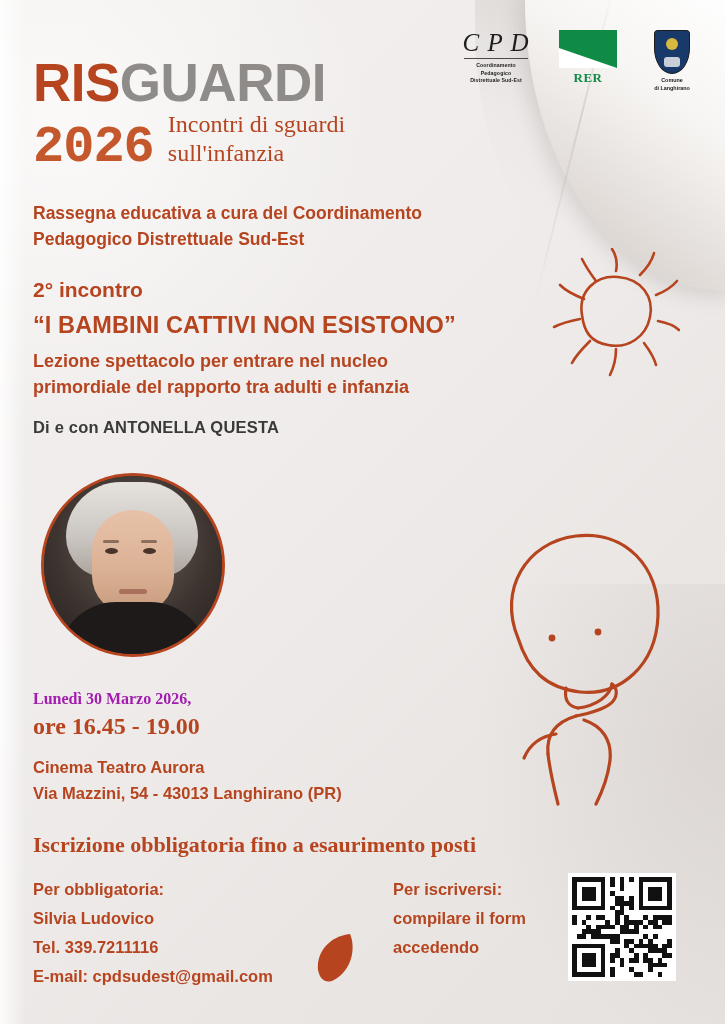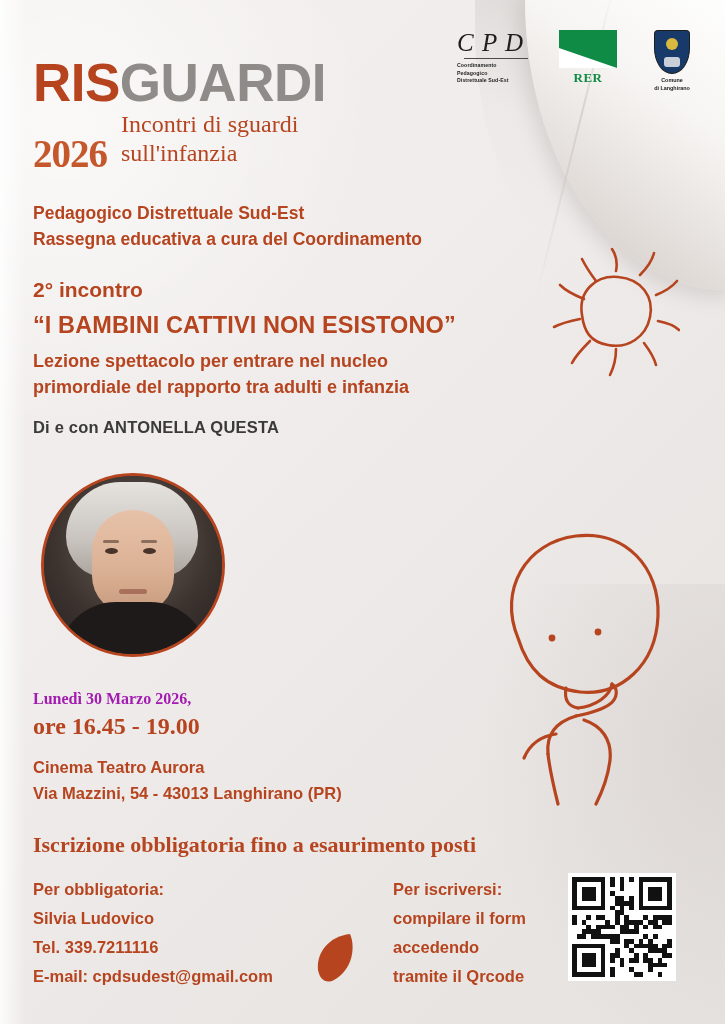--- a/index.html
+++ b/index.html
@@ -86,20 +86,21 @@
   .logos {
     position: absolute;
     top: 30px;
     right: 22px;
     display: flex;
     align-items: flex-start;
     gap: 22px;
   }
   .logo-cpd {
     width: 78px;
+    text-align: center;
     color: #2b2b2b;
   }
   .logo-cpd .cpd-mark {
     font-family: "Liberation Serif", serif;
     font-style: italic;
     font-size: 25px;
     letter-spacing: 1px;
     line-height: 1;
     color: #1d1d1d;
   }
@@ -205,23 +206,23 @@
   .title-main .tail {
     color: #8f8b89;
   }
   .title-row2 {
     display: flex;
     align-items: flex-end;
     gap: 14px;
     margin-top: 2px;
   }
   .title-year {
-    font-family: Liberation Serif, serif;
-    font-weight: bold;
-    font-size: 39px;
+    font-family: Liberation Mono, monospace;
+    font-weight: bold;
+    font-size: 52px;
     line-height: 0.95;
     color: #c4582c;
     letter-spacing: -1px;
   }
   .title-sub {
     font-family: "Liberation Serif", serif;
     font-size: 24px;
     line-height: 1.2;
     color: #b6441f;
     padding-bottom: 4px;
@@ -498,22 +499,22 @@
     <div class="title-row2">
       <div class="title-year">2026</div>
       <div class="title-sub">
         <div>Incontri di sguardi</div>
         <div>sull'infanzia</div>
       </div>
     </div>
   </div>
 
   <div class="rassegna">
+    <div>Rassegna educativa a cura del Coordinamento</div>
     <div>Pedagogico Distrettuale Sud-Est</div>
-    <div>Rassegna educativa a cura del Coordinamento</div>
   </div>
 
   <div class="incontro">
     <div class="incontro-n">2° incontro</div>
     <div class="incontro-title">“I BAMBINI CATTIVI NON ESISTONO”</div>
     <div class="incontro-desc">
       <div>Lezione spettacolo per entrare nel nucleo</div>
       <div>primordiale del rapporto tra adulti e infanzia</div>
     </div>
     <div class="incontro-author">Di e con ANTONELLA QUESTA</div>
@@ -577,21 +578,20 @@
     <div>Per obbligatoria:</div>
     <div>Silvia Ludovico</div>
     <div>Tel. 339.7211116</div>
     <div>E-mail: cpdsudest@gmail.com</div>
   </div>
 
   <div class="iscriversi-col">
     <div>Per iscriversi:</div>
     <div>compilare il form</div>
     <div>accedendo</div>
-    <div>tramite il Qrcode</div>
   </div>
 
   <svg class="doodle-leaf" viewBox="0 0 58 58">
     <path d="M6 40 C4 22 18 6 38 4 C44 18 40 40 22 50 C14 54 8 50 6 40 Z" fill="#b6441f"></path>
   </svg>
 
   <div class="qr">
     <div class="qr-grid" id="qr-grid">
         <i class="on"></i>
         <i class="on"></i>

